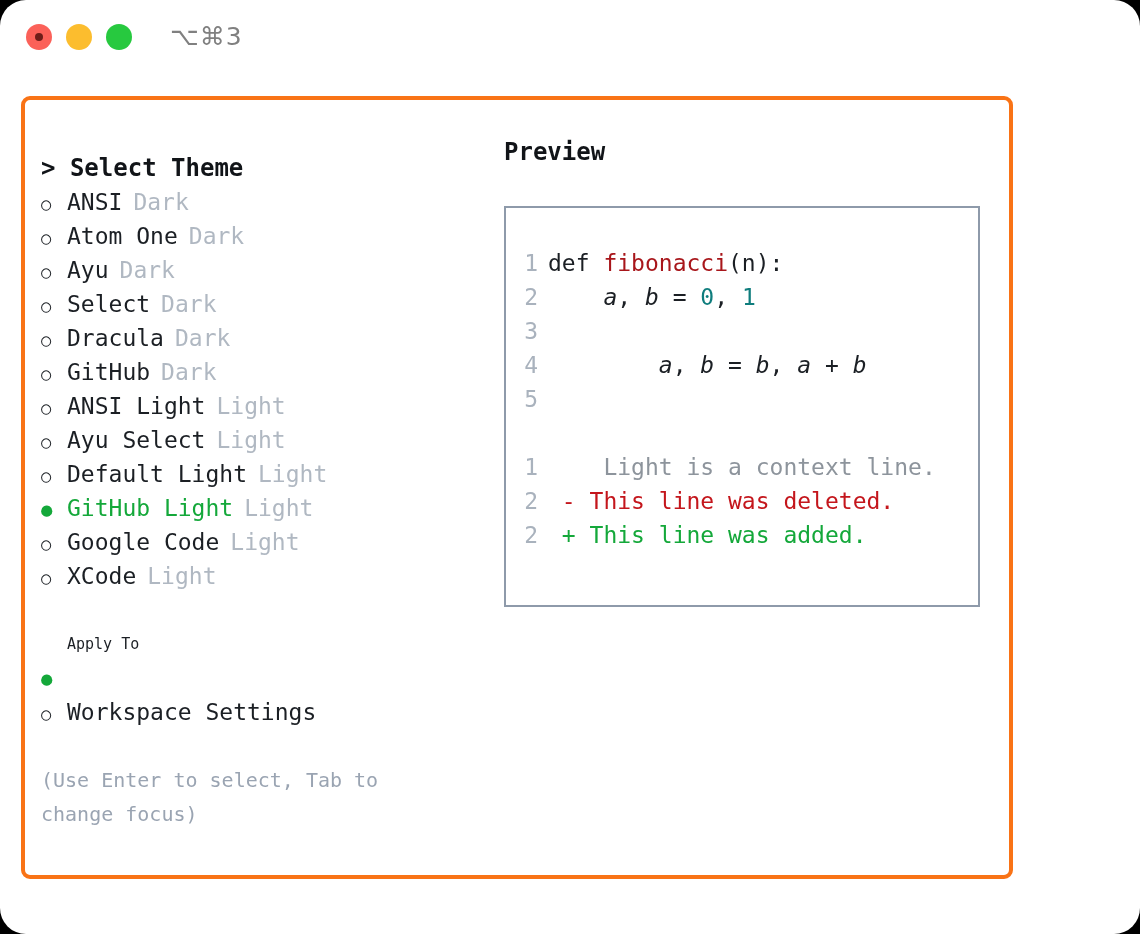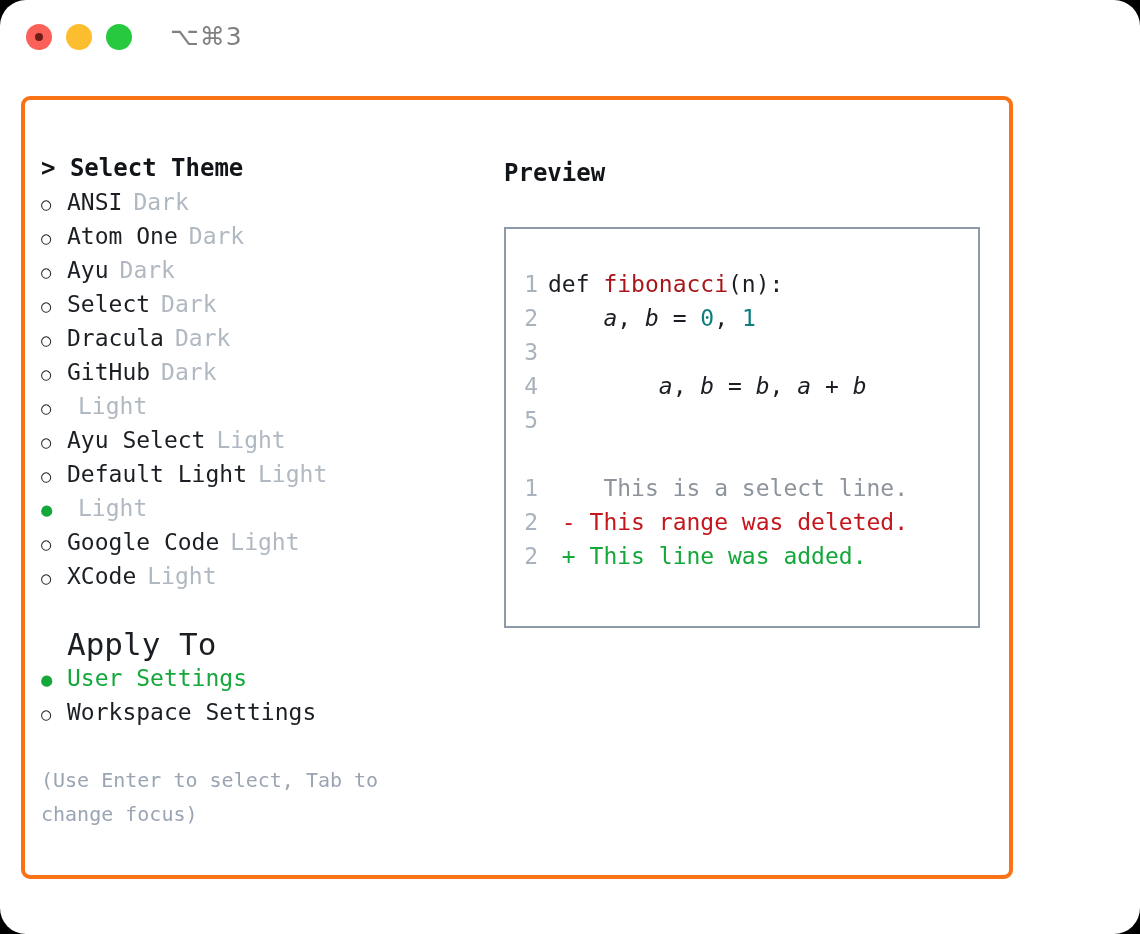--- a/index.html
+++ b/index.html
@@ -111,42 +111,42 @@
     font-size: 17px;
     color: #1b1f24;
     line-height: 34px;
   }
   .row.selected .marker { color: #14a83a; font-size: 19px; }
   .name { color: #1b1f24; }
   .row.selected .name { color: #14a83a; }
   .suffix { color: #b0b8c2; margin-left: 11px; }
 
   .apply-title {
-    font-size: 31px;
+    font-size: 15px;
     color: #1b1f24;
     line-height: 34px;
     padding-left: 26px;
     white-space: pre;
   }
   .spacer-sm { height: 34px; }
 
   .hint {
     margin-top: 34px;
     font-size: 20px;
     color: #9aa4b2;
     line-height: 34px;
     width: 404px;
     white-space: pre-wrap;
   }
 
   
   .right-col {
     position: absolute;
     left: 479px;
-    top: 56px;
+    top: 35px;
     width: 490px;
   }
   .preview-title {
     font-size: 24px;
     font-weight: bold;
     color: #111418;
     line-height: 34px;
     white-space: pre;
   }
   .preview-box {
@@ -204,52 +204,52 @@
     <div class="left-col">
       <div class="header-line">&gt; Select Theme</div>
 
       <div class="theme-list" id="theme-list">
           <div class="row"><span class="marker">○</span><span class="name">ANSI</span><span class="suffix">Dark</span></div>
           <div class="row"><span class="marker">○</span><span class="name">Atom One</span><span class="suffix">Dark</span></div>
           <div class="row"><span class="marker">○</span><span class="name">Ayu</span><span class="suffix">Dark</span></div>
           <div class="row"><span class="marker">○</span><span class="name">Select</span><span class="suffix">Dark</span></div>
           <div class="row"><span class="marker">○</span><span class="name">Dracula</span><span class="suffix">Dark</span></div>
           <div class="row"><span class="marker">○</span><span class="name">GitHub</span><span class="suffix">Dark</span></div>
-          <div class="row"><span class="marker">○</span><span class="suffix">Light</span></div>
+          <div class="row"><span class="marker">○</span><span class="name">ANSI Light</span><span class="suffix">Light</span></div>
           <div class="row"><span class="marker">○</span><span class="name">Ayu Select</span><span class="suffix">Light</span></div>
           <div class="row"><span class="marker">○</span><span class="name">Default Light</span><span class="suffix">Light</span></div>
-          <div class="row selected"><span class="marker">●</span><span class="suffix">Light</span></div>
+          <div class="row selected"><span class="marker">●</span><span class="name">GitHub Light</span><span class="suffix">Light</span></div>
           <div class="row"><span class="marker">○</span><span class="name">Google Code</span><span class="suffix">Light</span></div>
           <div class="row"><span class="marker">○</span><span class="name">XCode</span><span class="suffix">Light</span></div>
         </div>
 
       <div class="spacer-sm"></div>
 
       <div class="apply-title">Apply To</div>
       <div id="apply-list">
-          <div class="row selected"><span class="marker">●</span><span class="name">User Settings</span></div>
+          <div class="row selected"><span class="marker">●</span></div>
           <div class="row"><span class="marker">○</span><span class="name">Workspace Settings</span></div>
         </div>
 
       <div class="hint">(Use Enter to select, Tab to change focus)</div>
     </div>
 
     <div class="right-col">
       <div class="preview-title">Preview</div>
       <div class="preview-box">
         <div id="code-block">
             <div class="code-line"><span class="lineno">1</span><span><span class="code-text">def </span><span class="tok-fn">fibonacci</span><span class="code-text">(n):</span></span></div>
             <div class="code-line"><span class="lineno">2</span><span><span class="code-text">    </span><span class="tok-var">a</span><span class="code-text">, </span><span class="tok-var">b</span><span class="code-text"> = </span><span class="tok-num">0</span><span class="code-text">, </span><span class="tok-num">1</span></span></div>
             <div class="code-line"><span class="lineno">3</span></div>
             <div class="code-line"><span class="lineno">4</span><span><span class="code-text">        </span><span class="tok-var">a</span><span class="code-text">, </span><span class="tok-var">b</span><span class="code-text"> = </span><span class="tok-var">b</span><span class="code-text">, </span><span class="tok-var">a</span><span class="code-text"> + </span><span class="tok-var">b</span></span></div>
             <div class="code-line"><span class="lineno">5</span></div>
           </div>
         <div class="gap-row"></div>
         <div id="diff-block">
-            <div class="code-line"><span class="lineno">1</span><span class="diff-ctx">  </span><span class="diff-ctx">  This is a select line.</span></div>
-            <div class="code-line"><span class="lineno">2</span><span class="diff-del"> -</span><span class="diff-del"> This range was deleted.</span></div>
+            <div class="code-line"><span class="lineno">1</span><span class="diff-ctx">  </span><span class="diff-ctx">  Light is a context line.</span></div>
+            <div class="code-line"><span class="lineno">2</span><span class="diff-del"> -</span><span class="diff-del"> This line was deleted.</span></div>
             <div class="code-line"><span class="lineno">2</span><span class="diff-add"> +</span><span class="diff-add"> This line was added.</span></div>
           </div>
       </div>
     </div>
 
   </div>
 </div>
 
 </body></html>

